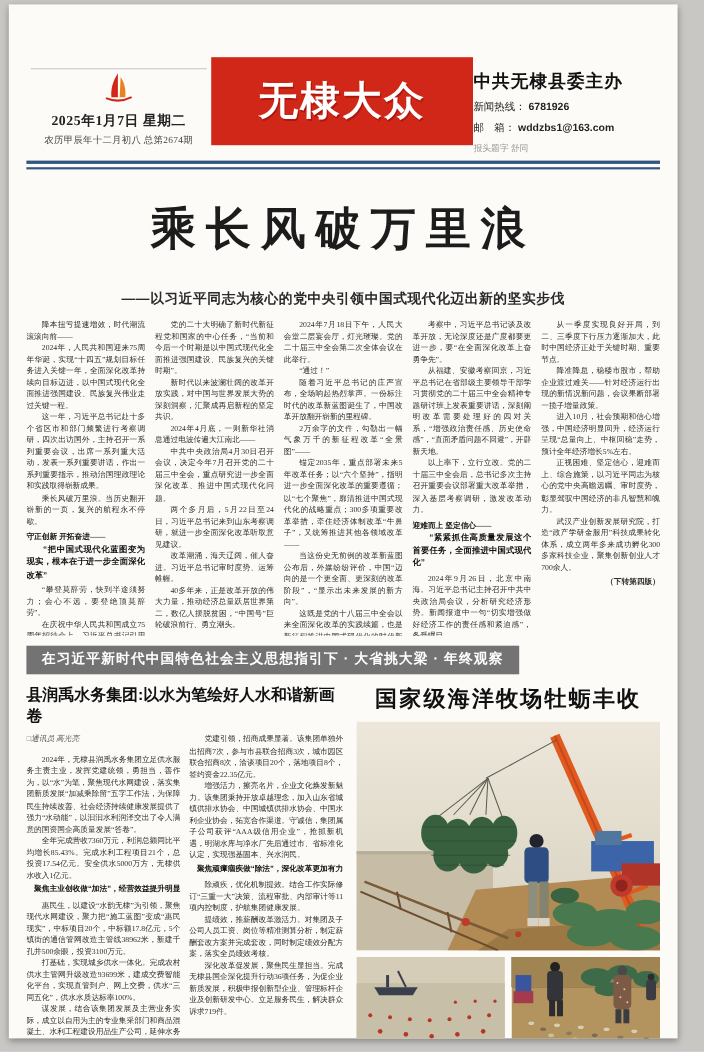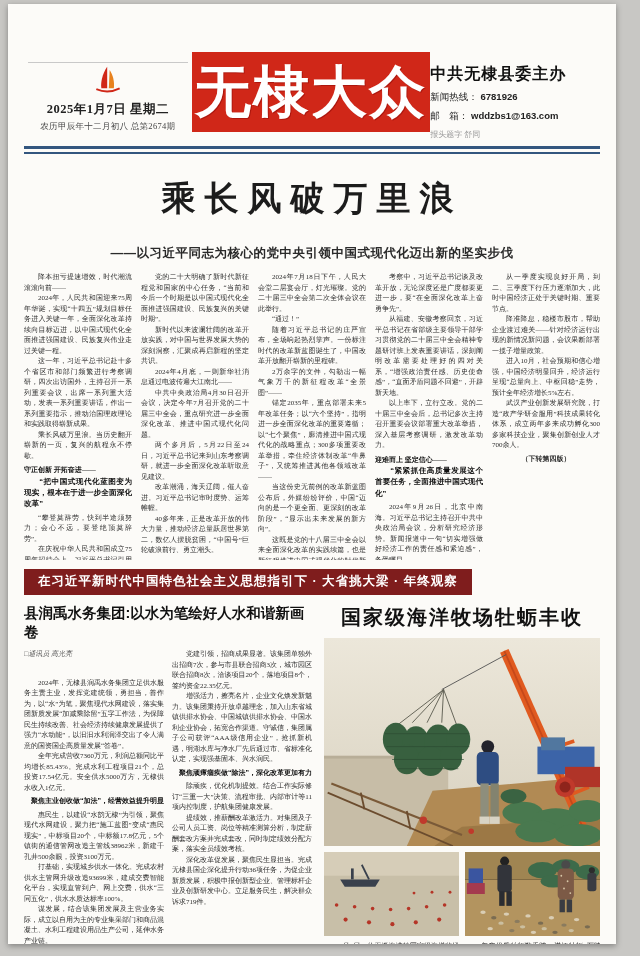--- a/index.html
+++ b/index.html
@@ -6,50 +6,50 @@
   body{width:640px;height:956px;overflow:hidden;font-family:"Liberation Serif",serif;}
   .paper{position:relative;width:608px;margin:4px 8px 0 8px;height:940px;background:#fcfbf8;
          box-shadow:0 2px 6px rgba(0,0,0,.35);padding:0 16px;box-sizing:border-box;overflow:hidden;}
   
   .masthead{display:flex;justify-content:space-between;align-items:flex-start;padding-top:46px;height:92px;}
   .mast-left{width:170px;text-align:center;padding-top:12px;}
   .mast-left .topline{border-top:1px solid #c9c9c9;margin:0 4px 2px 4px;}
   .date1{font-family:"Liberation Serif",serif;font-weight:bold;font-size:12.5px;color:#222;margin-top:2px;letter-spacing:.5px;}
   .date2{font-size:8.5px;color:#444;margin-top:3px;letter-spacing:.3px;}
   .mast-center{width:242px;height:80px;background:#d02718;color:#fff;display:flex;align-items:center;justify-content:center;
-               font-family:"Liberation Serif",serif;font-weight:900;font-size:56px;letter-spacing:2px;line-height:1;
+               font-family:"Liberation Serif",serif;font-weight:900;font-size:36px;letter-spacing:2px;line-height:1;
                text-shadow:1px 1px 0 rgba(120,0,0,.4);transform:none;margin-top:2px;}
   .mast-right{width:172px;padding-top:14px;}
   .org{font-weight:bold;font-size:16px;color:#111;font-family:"Liberation Sans",sans-serif;letter-spacing:1px;}
   .contact{font-size:9.5px;color:#222;margin-top:6px;font-family:"Liberation Sans",sans-serif;}
   .contact b{font-family:"Liberation Sans",sans-serif;}
   .inscr{font-size:8px;color:#999;margin-top:6px;}
   .double-rule{margin-top:4px;border-top:3.5px solid #33567f;border-bottom:2px solid #33567f;height:2.5px;}
   
   .lead-title{text-align:center;font-family:"Liberation Sans",sans-serif;font-weight:900;color:#1c1c1c;
-              font-size:34px;letter-spacing:9px;}
+              font-size:41px;letter-spacing:9px;}
   .lead-sub{text-align:center;font-family:"Liberation Sans",sans-serif;font-weight:bold;font-size:12.5px;color:#2a2a2a;margin-top:7px;letter-spacing:.5px;}
   .cols{display:flex;gap:9px;margin-top:10px;}
   .cols .col{flex:1;height:288px;overflow:hidden;font-size:7px;line-height:1.5;color:#2d2d2d;text-align:justify;}
   .col p{margin:0;}
   .col .para{text-indent:2em;}
   .col .kicker{font-weight:bold;margin-top:4px;font-family:"Liberation Serif",serif;color:#111;}
   .col .quote{font-weight:bold;font-size:7.6px;color:#111;text-indent:2em;margin-bottom:3px;font-family:"Liberation Sans",sans-serif;}
-  .col .cont{text-align:center;font-weight:bold;margin-top:3px;}
+  .col .cont{text-align:right;font-weight:bold;margin-top:3px;}
   
   .banner-row{margin-top:9px;}
-  .banner{display:inline-block;background:#7f1d1d;color:#fff;font-family:"Liberation Sans",sans-serif;
+  .banner{display:inline-block;background:#737373;color:#fff;font-family:"Liberation Sans",sans-serif;
           font-weight:bold;font-size:12.5px;padding:4px 14px 5px 14px;letter-spacing:1px;}
   
   .bottom{display:flex;gap:12px;margin-top:9px;}
   .water{width:288px;}
   .water h2{font-family:"Liberation Sans",sans-serif;font-weight:900;font-size:14.5px;color:#111;margin:0 0 7px 0;letter-spacing:0;}
   .wcols{display:flex;gap:8px;}
   .wcols .col{flex:1;height:352px;overflow:hidden;font-size:7px;line-height:1.5;color:#2d2d2d;text-align:justify;}
-  .col .byline{color:#555;font-style:italic;margin-bottom:18px;}
+  .col .byline{color:#555;font-style:italic;margin-bottom:8px;}
   .col .subhead{font-weight:bold;font-family:"Liberation Sans",sans-serif;color:#111;margin:3px 0;text-indent:1em;}
   .oyster{width:276px;}
   .oyster h2{font-family:"Liberation Sans",sans-serif;font-weight:900;font-size:20px;color:#111;margin:0;
              text-align:center;letter-spacing:2px;}
   .photo-main{margin-top:7px;width:276px;height:208px;}
   .photo-main svg,.photo-sm svg{display:block;width:100%;height:100%;}
   .photo-row{display:flex;gap:6px;margin-top:6px;}
   .photo-sm{width:135px;height:84px;}
   .caption{display:flex;gap:8px;margin-top:6px;}
   .caption .col{flex:1;height:66px;overflow:hidden;font-size:7px;line-height:1.32;font-style:italic;color:#222;text-align:justify;}
@@ -126,20 +126,21 @@
           <p class="para">从福建、安徽考察回京，习近平总书记在省部级主要领导干部学习贯彻党的二十届三中全会精神专题研讨班上发表重要讲话，深刻阐明改革需要处理好的四对关系，“增强政治责任感、历史使命感”，“直面矛盾问题不回避”，开辟新天地。</p>
           <p class="para">以上率下，立行立改。党的二十届三中全会后，总书记多次主持召开重要会议部署重大改革举措，深入基层考察调研，激发改革动力。</p>
           <p class="kicker">迎难而上 坚定信心——</p>
           <p class="quote">“紧紧抓住高质量发展这个首要任务，全面推进中国式现代化”</p>
           <p class="para">2024年9月26日，北京中南海。习近平总书记主持召开中共中央政治局会议，分析研究经济形势。新闻报道中一句“切实增强做好经济工作的责任感和紧迫感”，备受瞩目。</p>
         </div>
         <div class="col">
           <p class="para">从一季度实现良好开局，到二、三季度下行压力逐渐加大，此时中国经济正处于关键时期、重要节点。</p>
           <p class="para">降准降息，稳楼市股市，帮助企业渡过难关——针对经济运行出现的新情况新问题，会议果断部署一揽子增量政策。</p>
           <p class="para">进入10月，社会预期和信心增强，中国经济明显回升，经济运行呈现“总量向上、中枢回稳”走势，预计全年经济增长5%左右。</p>
+          <p class="para">正视困难、坚定信心，迎难而上、综合施策，以习近平同志为核心的党中央高瞻远瞩、审时度势，彰显驾驭中国经济的非凡智慧和魄力。</p>
           <p class="para">武汉产业创新发展研究院，打造“政产学研金服用”科技成果转化体系，成立两年多来成功孵化300多家科技企业，聚集创新创业人才700余人。</p>
           <p class="cont">（下转第四版）</p>
         </div>
       </div>
   </section>
 
   <div class="banner-row">
     <span class="banner">在习近平新时代中国特色社会主义思想指引下 · 大省挑大梁 · 年终观察</span>
   </div>
 

